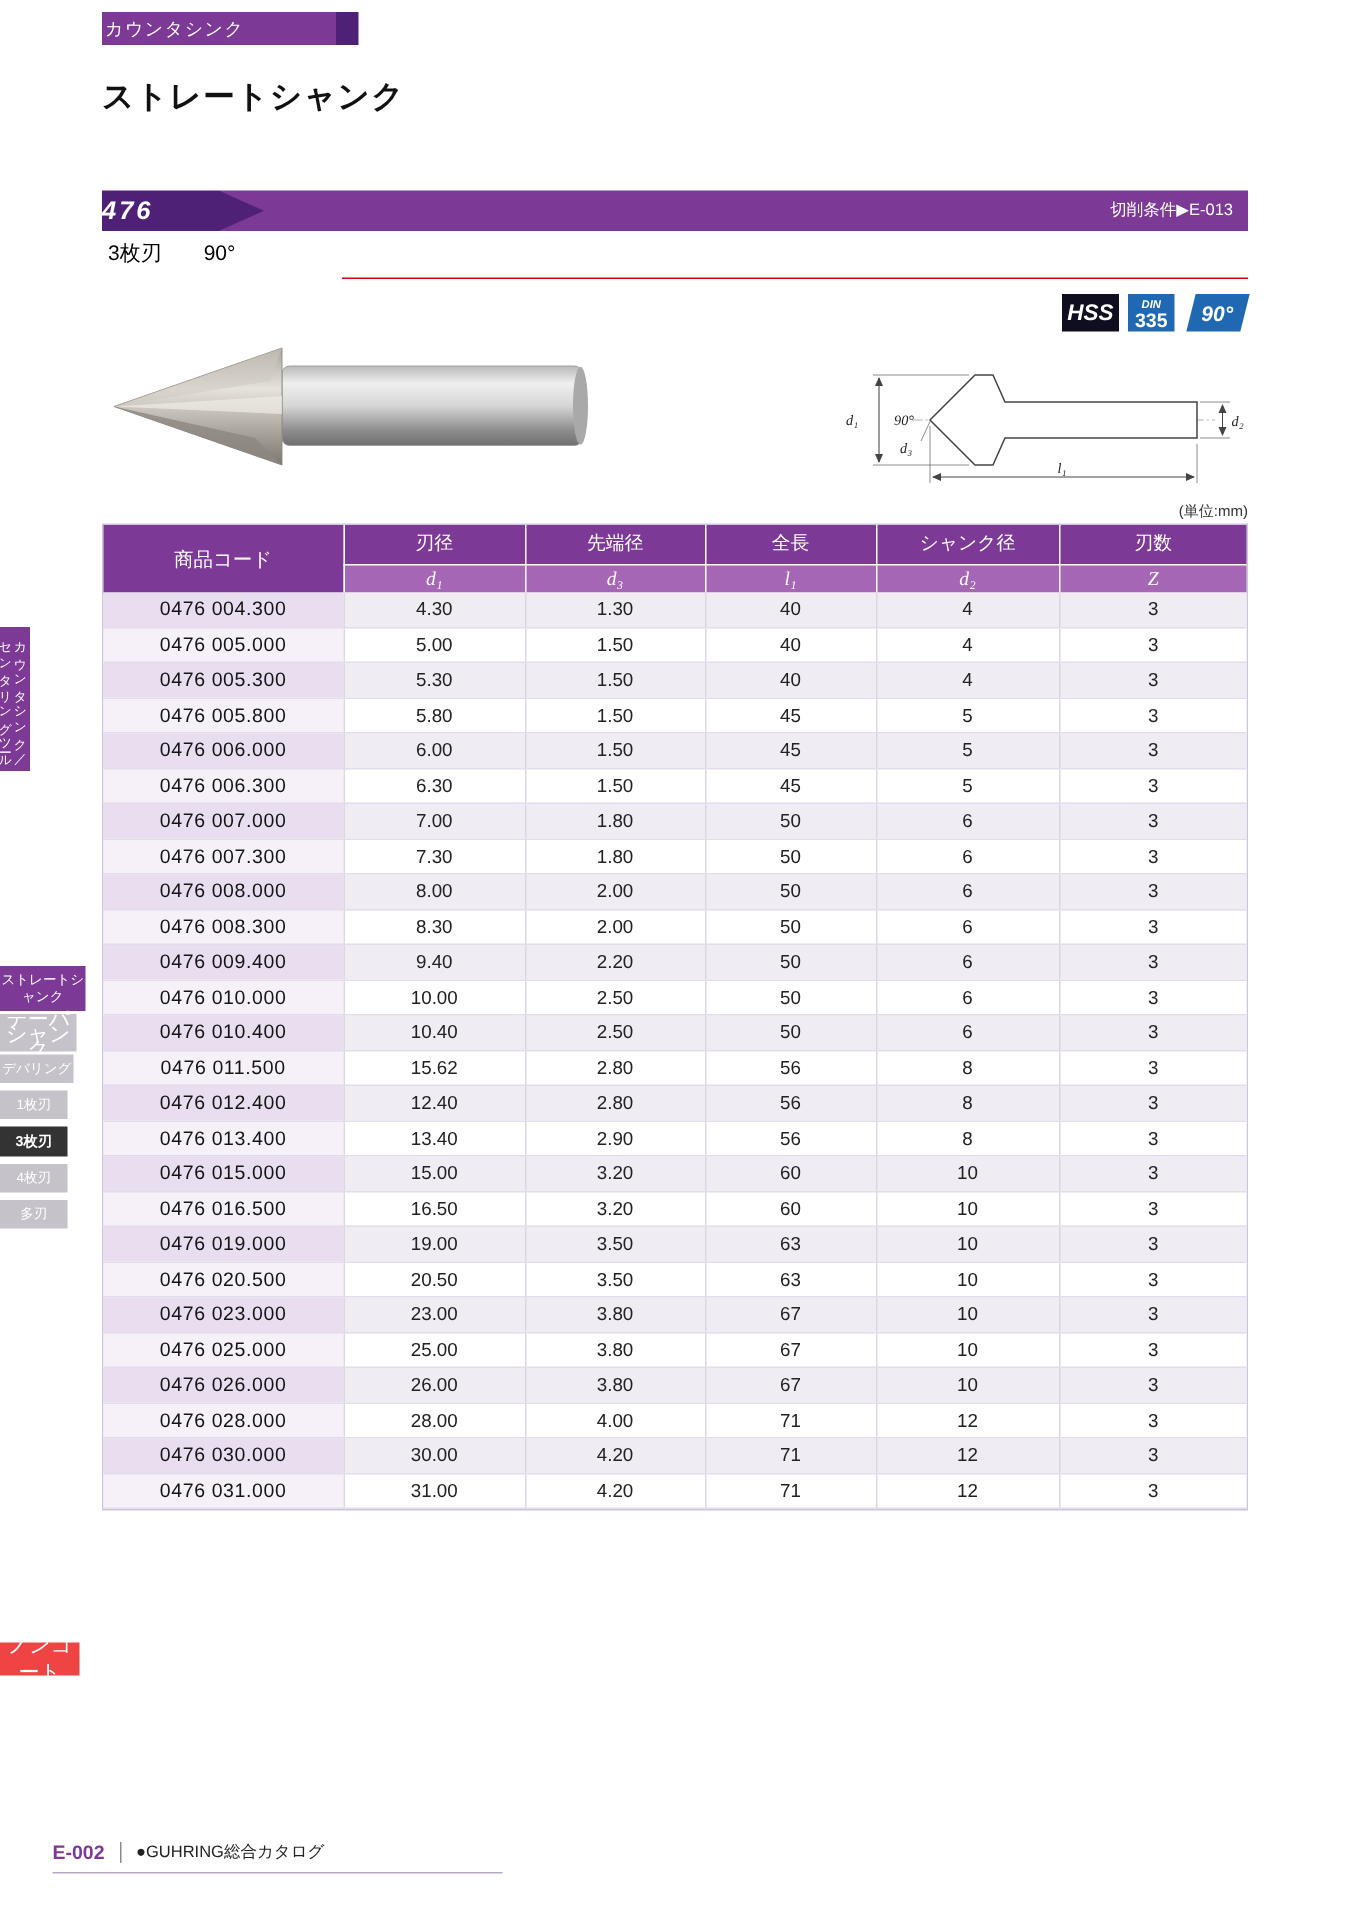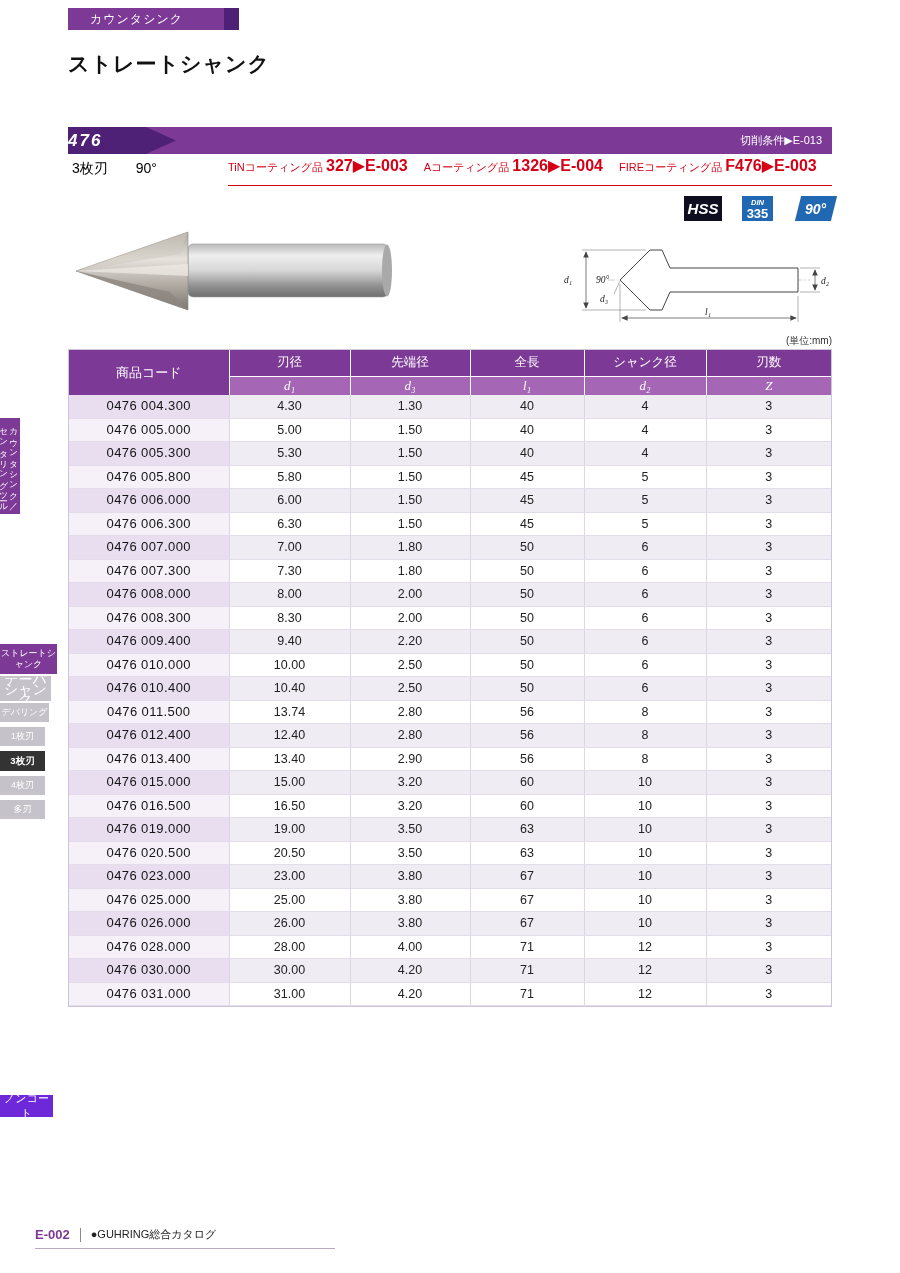--- a/index.html
+++ b/index.html
@@ -1,21 +1,21 @@
 <!DOCTYPE html>
 <html><head>
 <meta charset="utf-8">
 <style>
   * { margin:0; padding:0; box-sizing:border-box; }
   body { font-family:"Liberation Sans","DejaVu Sans",sans-serif; background:#fff; }
   .page { position:relative; width:900px; height:1273px; background:#ffffff; overflow:hidden; }
 
   
   .cat-tab { position:absolute; left:68px; top:8px; display:flex; }
-  .cat-tab .label { background:#7c3996; color:#fff; font-size:12px; line-height:22px; height:22px; width:156px; padding-left:22px; letter-spacing:1px; }
+  .cat-tab .label { background:#7c3996; color:#fff; font-size:12px; line-height:22px; height:22px; width:156px; padding-left:2px; letter-spacing:1px; }
   .cat-tab .sq { width:15px; height:22px; background:#4e2076; }
 
   .page-title { position:absolute; left:68px; top:50px; font-size:21px; font-weight:bold; color:#111; letter-spacing:1px; }
 
   
   .banner { position:absolute; left:68px; top:127px; width:764px; height:27px; background:#7c3996; }
   .banner .num { position:absolute; left:0; top:0; width:108px; height:27px; background:#4e2076;
                  clip-path:polygon(0 0,72% 0,100% 50%,72% 100%,0 100%);
                  color:#fff; font-size:17px; font-weight:bold; font-style:italic; line-height:27px; padding-left:0; letter-spacing:2px; }
   .banner .cond { position:absolute; right:10px; top:0; line-height:27px; color:#fff; font-size:11px; }
@@ -25,21 +25,21 @@
   .spec-row .angle { margin-left:28px; }
   .coatings { position:absolute; left:228px; top:156px; display:flex; align-items:baseline; }
   .coat { display:inline-flex; align-items:baseline; margin-right:16px; }
   .c-label { font-size:11px; color:#d60016; }
   .c-code  { font-size:16px; font-weight:bold; color:#d60016; margin-left:3px; }
   .red-line { position:absolute; left:228px; top:185px; width:604px; height:1px; background:#d60016; }
 
   .desc { position:absolute; left:68px; top:191px; width:578px; font-size:12px; line-height:17px; color:#111; }
 
   
-  .badges { position:absolute; left:684px; top:196px; display:flex; gap:20px; }
+  .badges { position:absolute; left:708px; top:196px; display:flex; gap:6px; }
   .b-hss { width:38px; height:25px; background:#0e0e20; color:#fff; font-weight:bold; font-style:italic; font-size:15px; display:flex; align-items:center; justify-content:center; }
   .b-din { width:31px; height:25px; background:#2168b2; color:#fff; text-align:center; }
   .din-top { font-size:7.5px; line-height:9px; display:block; padding-top:2px; font-weight:bold;font-style:italic; }
   .din-num { font-size:13px; font-weight:bold; line-height:13px; display:block; }
   .b-ang { width:36px; height:25px; background:#2168b2; transform:skewX(-14deg); display:flex; align-items:center; justify-content:center; margin-left:5px; }
   .b-ang span { transform:skewX(14deg); color:#fff; font-style:italic; font-weight:bold; font-size:14px; }
 
   .photo { position:absolute; left:70px; top:224px; }
   .tdraw { position:absolute; left:558px; top:232px; }
   .tdraw text { font-family:"Liberation Serif","DejaVu Serif",serif; font-style:italic; font-size:9.5px; fill:#222; }
@@ -68,21 +68,21 @@
            writing-mode:vertical-rl; font-size:8.5px; line-height:10px; letter-spacing:1px; padding:4px 1px; }
   .side-tab { position:absolute; left:0; color:#fff; display:flex; align-items:center; justify-content:center;
               text-align:center; }
   .st-0 { top:644px; width:57px; height:30px; background:#7c3996; font-size:9px;  line-height:11px; }
   .st-1 { top:676px; width:51px; height:25px; background:#c6c2ca; font-size:14px; line-height:10px; }
   .st-2 { top:703px; width:49px; height:19px; background:#c6c2ca; font-size:9px; }
   .st-3 { top:727px; width:45px; height:19px; background:#c6c2ca; font-size:9px; }
   .st-4 { top:751px; width:45px; height:20px; background:#333333; font-size:9.5px; font-weight:bold; }
   .st-5 { top:776px; width:45px; height:19px; background:#c6c2ca; font-size:9px; }
   .st-6 { top:800px; width:45px; height:19px; background:#c6c2ca; font-size:9px; }
-  .st-nc { top:1095px; width:53px; height:22px; background:#6d28d9; font-size:11px; }
+  .st-nc { top:1095px; width:53px; height:22px; background:#ef4444; font-size:14px; }
   .st-0 span, .st-1 span { display:block; width:100%; }
 
   
   .footer { position:absolute; left:35px; top:1227px; display:flex; align-items:center; gap:10px; }
   .f-code { color:#7c3996; font-weight:bold; font-size:13px; }
   .f-div { width:1px; height:14px; background:#8a8a8a; }
   .f-cat { font-size:11px; color:#222; }
   .f-rule { position:absolute; left:35px; top:1248px; width:300px; height:1px; background:#b5aac2; }
 </style>
 </head>
@@ -97,34 +97,20 @@
 
   <div class="page-title">ストレートシャンク</div>
 
   <div class="banner">
     <div class="num">476</div>
     <div class="cond">切削条件▶E-013</div>
   </div>
 
   <div class="spec-row">
     <span>3枚刃</span><span class="angle">90°</span>
-  </div>
-  <div class="coatings">
-    <span class="coat">
-      <span class="c-label">TiNコーティング品</span>
-      <span class="c-code">327▶E-003</span>
-    </span>
-    <span class="coat">
-      <span class="c-label">Aコーティング品</span>
-      <span class="c-code">1326▶E-004</span>
-    </span>
-    <span class="coat">
-      <span class="c-label">FIREコーティング品</span>
-      <span class="c-code">F476▶E-003</span>
-    </span>
   </div>
   <div class="red-line"></div>
 
 
   <div class="badges">
     <div class="b-hss">HSS</div>
     <div class="b-din">
       <span class="din-top">DIN</span>
       <span class="din-num">335</span>
     </div>
@@ -317,21 +303,21 @@
           <tr class="odd">
             <td class="code">0476 010.400</td>
             <td class="val">10.40</td>
             <td class="val">2.50</td>
             <td class="val">50</td>
             <td class="val">6</td>
             <td class="val">3</td>
           </tr>
           <tr class="even">
             <td class="code">0476 011.500</td>
-            <td class="val">13.74</td>
+            <td class="val">15.62</td>
             <td class="val">2.80</td>
             <td class="val">56</td>
             <td class="val">8</td>
             <td class="val">3</td>
           </tr>
           <tr class="odd">
             <td class="code">0476 012.400</td>
             <td class="val">12.40</td>
             <td class="val">2.80</td>
             <td class="val">56</td>

